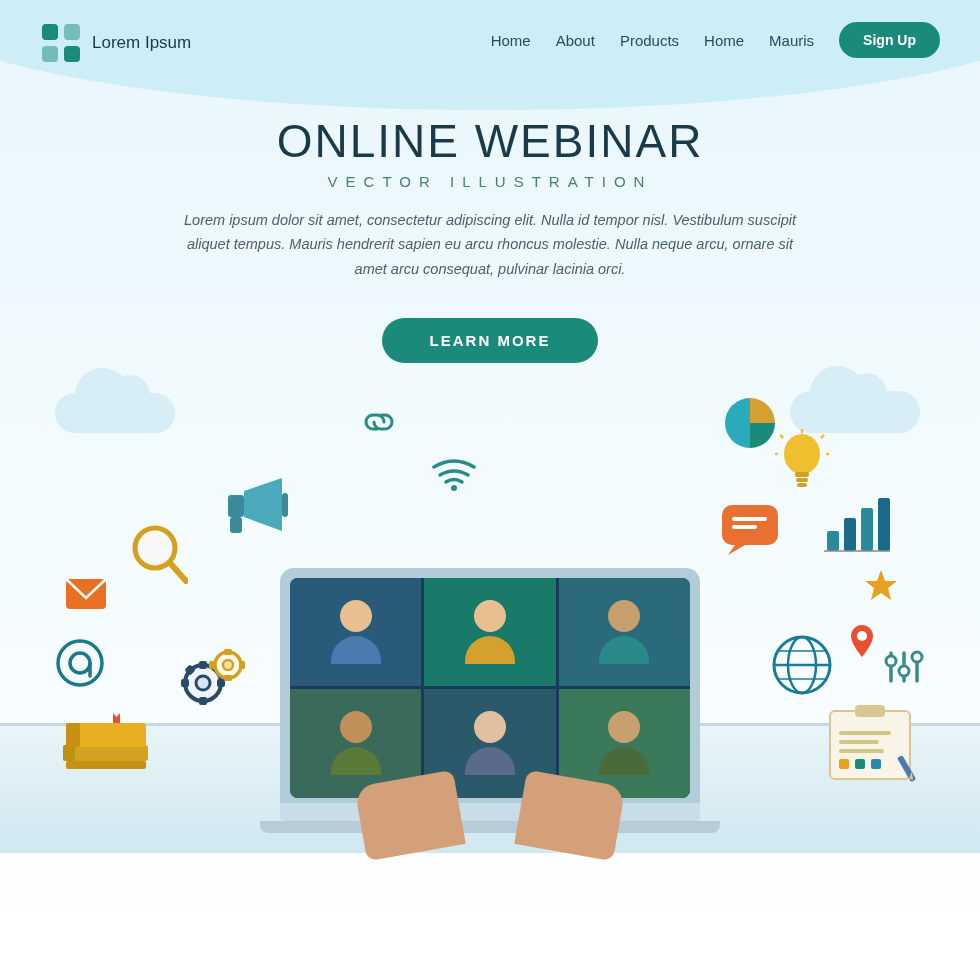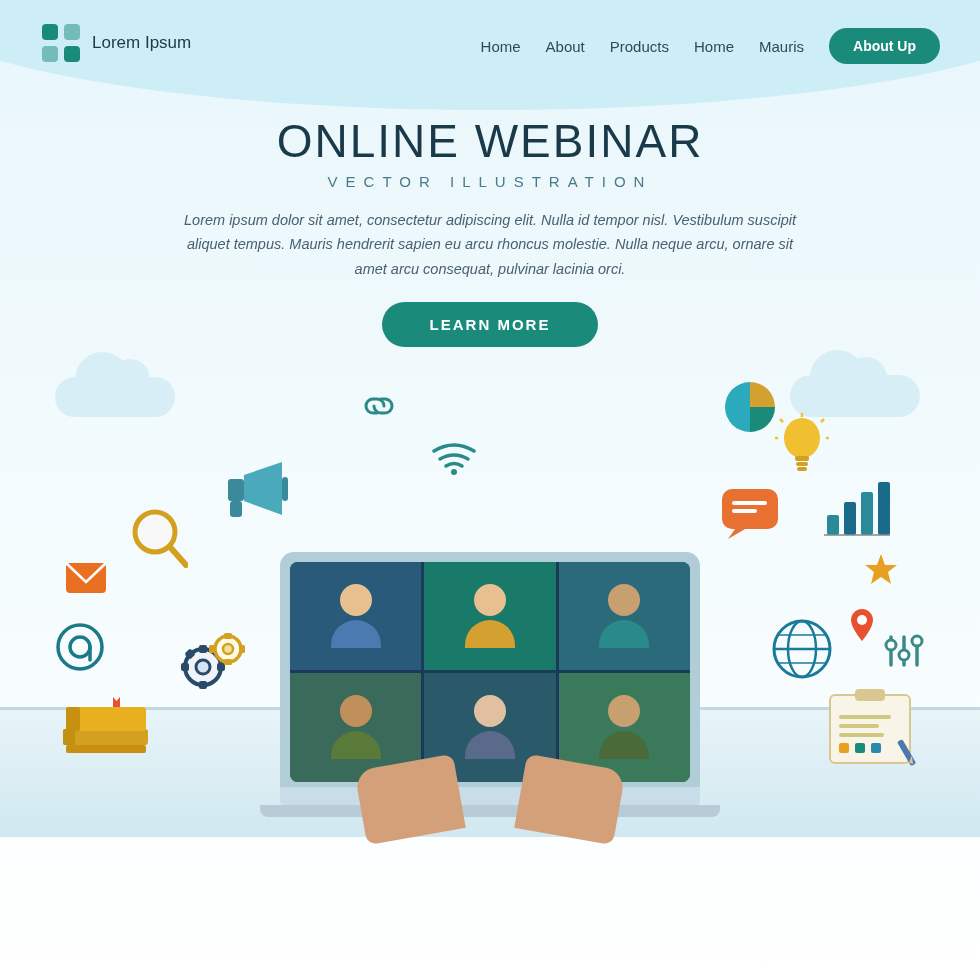--- a/index.html
+++ b/index.html
@@ -27,21 +27,21 @@
       background: #ceeef7;
       clip-path: ellipse(60% 100% at 50% 0%);
       z-index: 0;
     }
 
     
     nav {
       position: relative;
       z-index: 10;
       display: flex;
-      align-items: flex-end;
+      align-items: flex-start;
       justify-content: space-between;
       padding: 22px 40px;
     }
 
     .nav-logo {
       display: flex;
       align-items: center;
       gap: 10px;
     }
 
@@ -112,21 +112,21 @@
       line-height: 1.7;
       margin-top: 18px;
       max-width: 620px;
       margin-left: auto;
       margin-right: auto;
       font-style: italic;
     }
 
     .learn-btn {
       display: inline-block;
-      margin-top: 20px;
+      margin-top: 36px;
       background: #1a8a7a;
       color: white;
       border: none;
       border-radius: 30px;
       padding: 14px 48px;
       font-size: 15px;
       font-weight: 700;
       letter-spacing: 2px;
       text-transform: uppercase;
       cursor: pointer;
@@ -430,21 +430,21 @@
       </svg>
       <span class="logo-text">Lorem Ipsum</span>
     </div>
 
     <div class="nav-links">
       <a class="nav-link" href="#">Home</a>
       <a class="nav-link" href="#">About</a>
       <a class="nav-link" href="#">Products</a>
       <a class="nav-link" href="#">Home</a>
       <a class="nav-link" href="#">Mauris</a>
-      <button class="nav-signup">About Up</button>
+      <button class="nav-signup">Sign Up</button>
     </div>
   </nav>
 
   <div class="hero-section">
     <h1 class="hero-title">ONLINE WEBINAR</h1>
     <p class="hero-subtitle">VECTOR  ILLUSTRATION</p>
     <p class="hero-desc">Lorem ipsum dolor sit amet, consectetur adipiscing elit. Nulla id tempor nisl. Vestibulum suscipit aliquet tempus. Mauris hendrerit sapien eu arcu rhoncus molestie. Nulla neque arcu, ornare sit amet arcu consequat, pulvinar lacinia orci.</p>
     <button class="learn-btn">LEARN MORE</button>
   </div>
 

